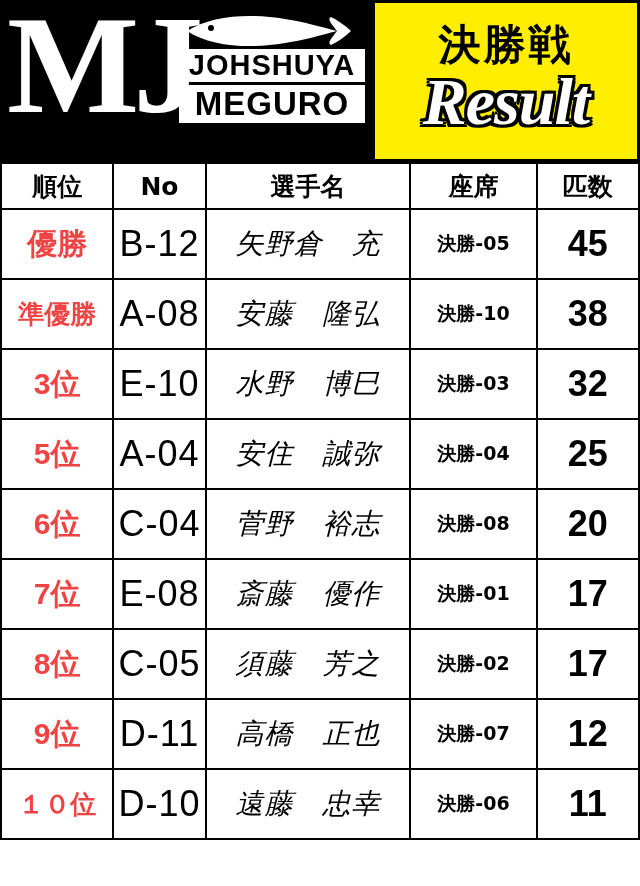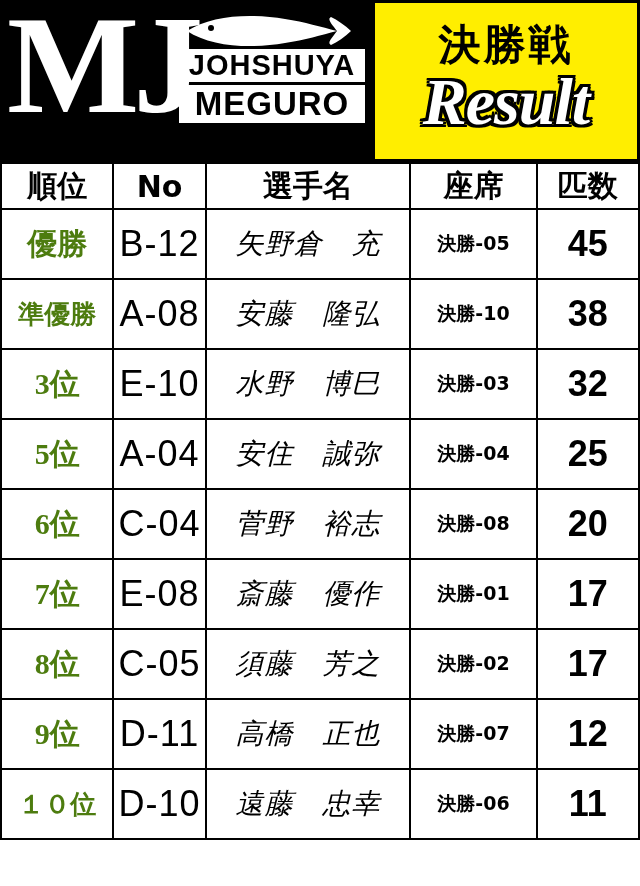--- a/index.html
+++ b/index.html
@@ -116,36 +116,36 @@
   table.result th, table.result td {
     border: 2px solid #000000;
     text-align: center;
     vertical-align: middle;
     padding: 0;
   }
   table.result thead th {
     height: 44px;
     font-family: "DejaVu Sans", sans-serif;
     font-weight: bold;
-    font-size: 30px;
+    font-size: 25px;
     color: #000000;
     background: #ffffff;
   }
   table.result tbody td {
     height: 68px;
   }
   col.c-rank { width: 112px; }
   col.c-no { width: 92px; }
   col.c-name { width: 204px; }
   col.c-seat { width: 126px; }
   col.c-count { width: 102px; }
 
   .rank {
-    color: #4d7c0f;
-    font-family: Liberation Serif, serif;
+    color: #ef4444;
+    font-family: Liberation Sans, sans-serif;
     font-weight: bold;
     font-size: 30px;
     letter-spacing: 0px;
   }
   .rank.small {
     font-size: 26px;
   }
   .no {
     font-family: "Liberation Sans", sans-serif;
     font-size: 36px;

